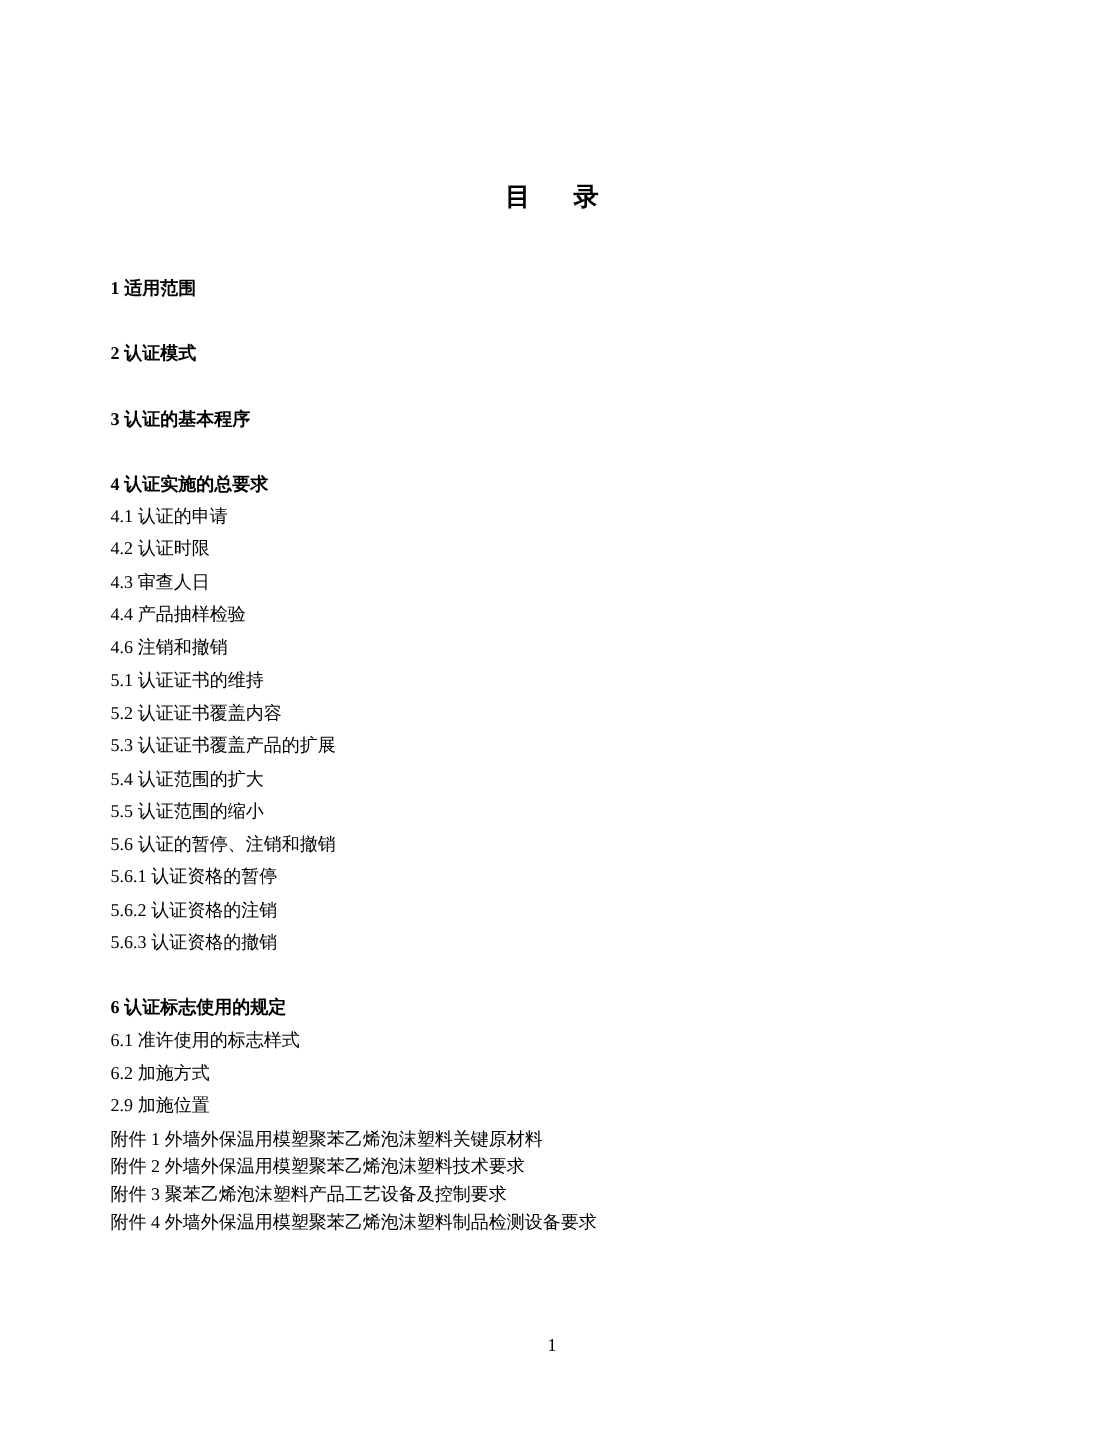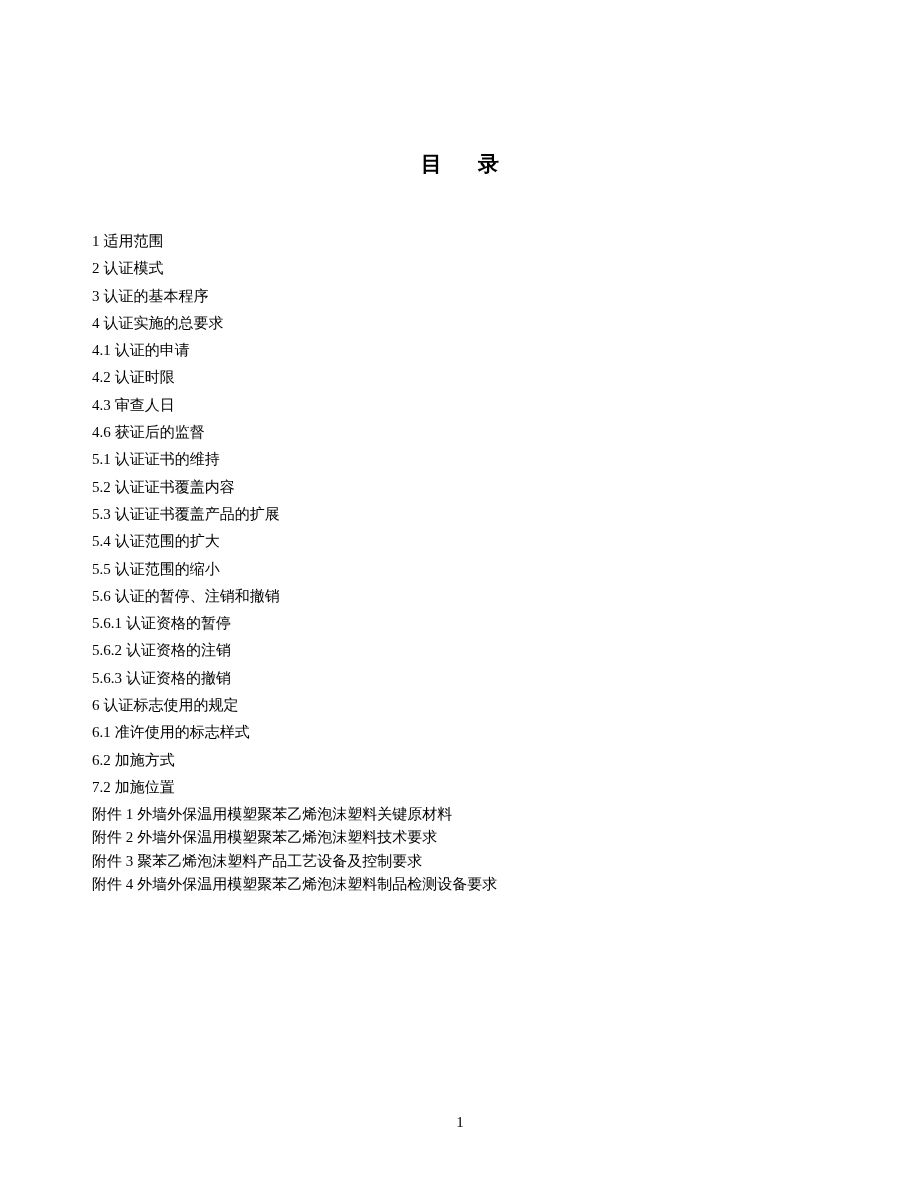--- a/index.html
+++ b/index.html
@@ -27,21 +27,22 @@
       font-family: Liberation Mono, monospace;
     }
     .toc {
       font-size: 15px;
       line-height: 1.82;
     }
     .toc-item {
       margin: 0;
     }
     .toc-item.bold {
-      font-weight: normal;
+      font-weight: bold;
+      margin-top: 27px;
     }
     .toc-item .num {
       margin-right: 4px;
     }
     .appendix-block {
       margin-top: 2px;
       line-height: 1.55;
     }
     .appendix-item {
       font-size: 15px;
@@ -65,34 +66,35 @@
   <h1 class="title">目录</h1>
   <div class="toc">
 
   <div class="toc-item bold"><span class="num">1</span><span>适用范围</span></div>
       <div class="toc-item bold"><span class="num">2</span><span>认证模式</span></div>
       <div class="toc-item bold"><span class="num">3</span><span>认证的基本程序</span></div>
       <div class="toc-item bold"><span class="num">4</span><span>认证实施的总要求</span></div>
       <div class="toc-item"><span class="num">4.1</span><span>认证的申请</span></div>
       <div class="toc-item"><span class="num">4.2</span><span>认证时限</span></div>
       <div class="toc-item"><span class="num">4.3</span><span>审查人日</span></div>
-      <div class="toc-item"><span class="num">4.6</span><span>获证后的监督</span></div>
+      <div class="toc-item"><span class="num">4.4</span><span>产品抽样检验</span></div>
+      <div class="toc-item"><span class="num">4.6</span><span>注销和撤销</span></div>
       <div class="toc-item"><span class="num">5.1</span><span>认证证书的维持</span></div>
       <div class="toc-item"><span class="num">5.2</span><span>认证证书覆盖内容</span></div>
       <div class="toc-item"><span class="num">5.3</span><span>认证证书覆盖产品的扩展</span></div>
       <div class="toc-item"><span class="num">5.4</span><span>认证范围的扩大</span></div>
       <div class="toc-item"><span class="num">5.5</span><span>认证范围的缩小</span></div>
       <div class="toc-item"><span class="num">5.6</span><span>认证的暂停、注销和撤销</span></div>
       <div class="toc-item"><span class="num">5.6.1</span><span>认证资格的暂停</span></div>
       <div class="toc-item"><span class="num">5.6.2</span><span>认证资格的注销</span></div>
       <div class="toc-item"><span class="num">5.6.3</span><span>认证资格的撤销</span></div>
       <div class="toc-item bold"><span class="num">6</span><span>认证标志使用的规定</span></div>
       <div class="toc-item"><span class="num">6.1</span><span>准许使用的标志样式</span></div>
       <div class="toc-item"><span class="num">6.2</span><span>加施方式</span></div>
-      <div class="toc-item"><span class="num">7.2</span><span>加施位置</span></div>
+      <div class="toc-item"><span class="num">2.9</span><span>加施位置</span></div>
     </div>
   <div class="appendix-block">
 
   <div class="appendix-item"><span class="num">附件 1</span><span>外墙外保温用模塑聚苯乙烯泡沫塑料关键原材料</span></div>
       <div class="appendix-item"><span class="num">附件 2</span><span>外墙外保温用模塑聚苯乙烯泡沫塑料技术要求</span></div>
       <div class="appendix-item"><span class="num">附件 3</span><span>聚苯乙烯泡沫塑料产品工艺设备及控制要求</span></div>
       <div class="appendix-item"><span class="num">附件 4</span><span>外墙外保温用模塑聚苯乙烯泡沫塑料制品检测设备要求</span></div>
     </div>
 </div>
 <div class="page-number">1</div>

